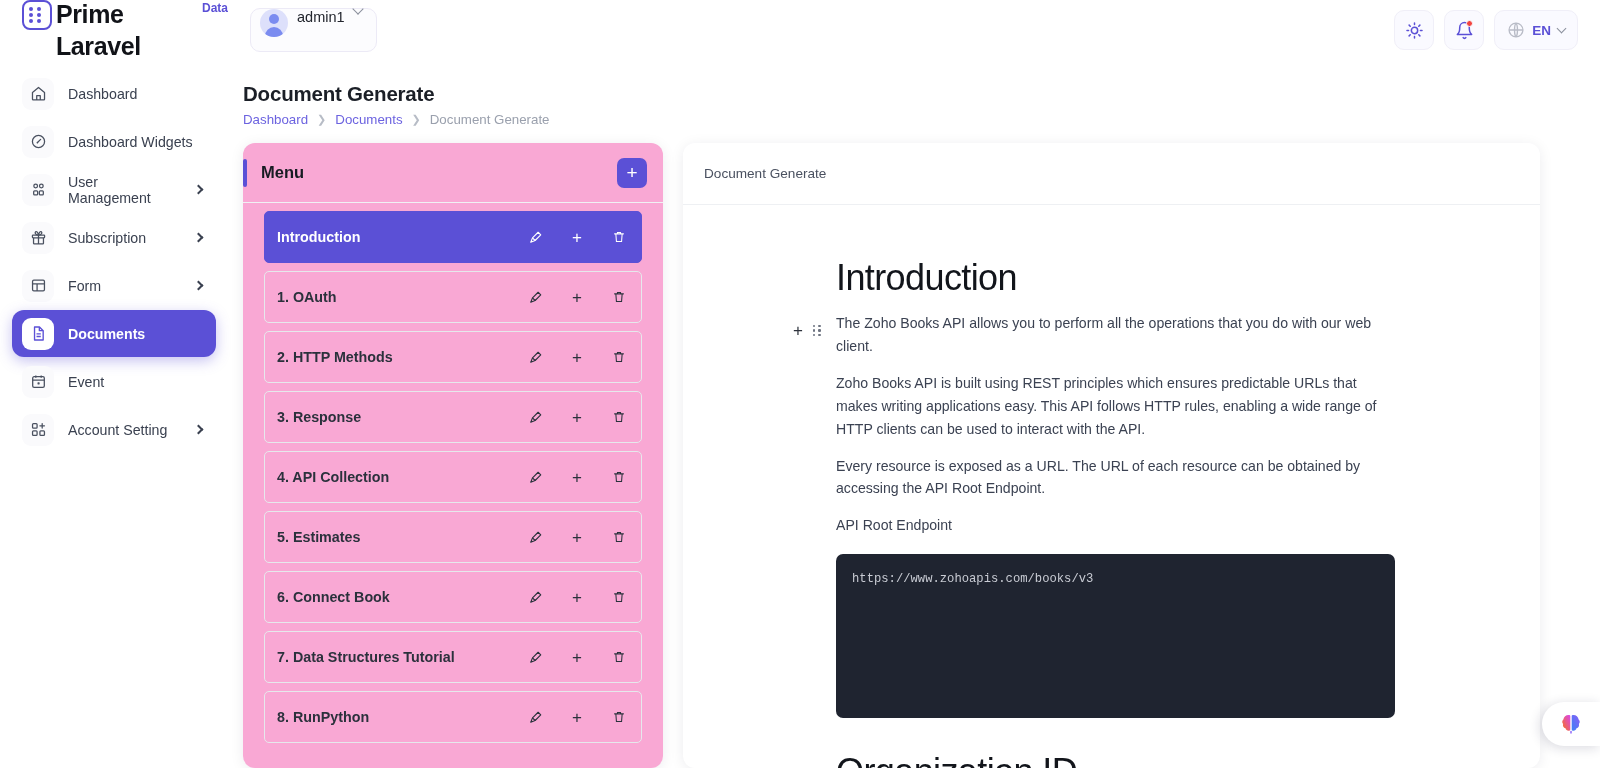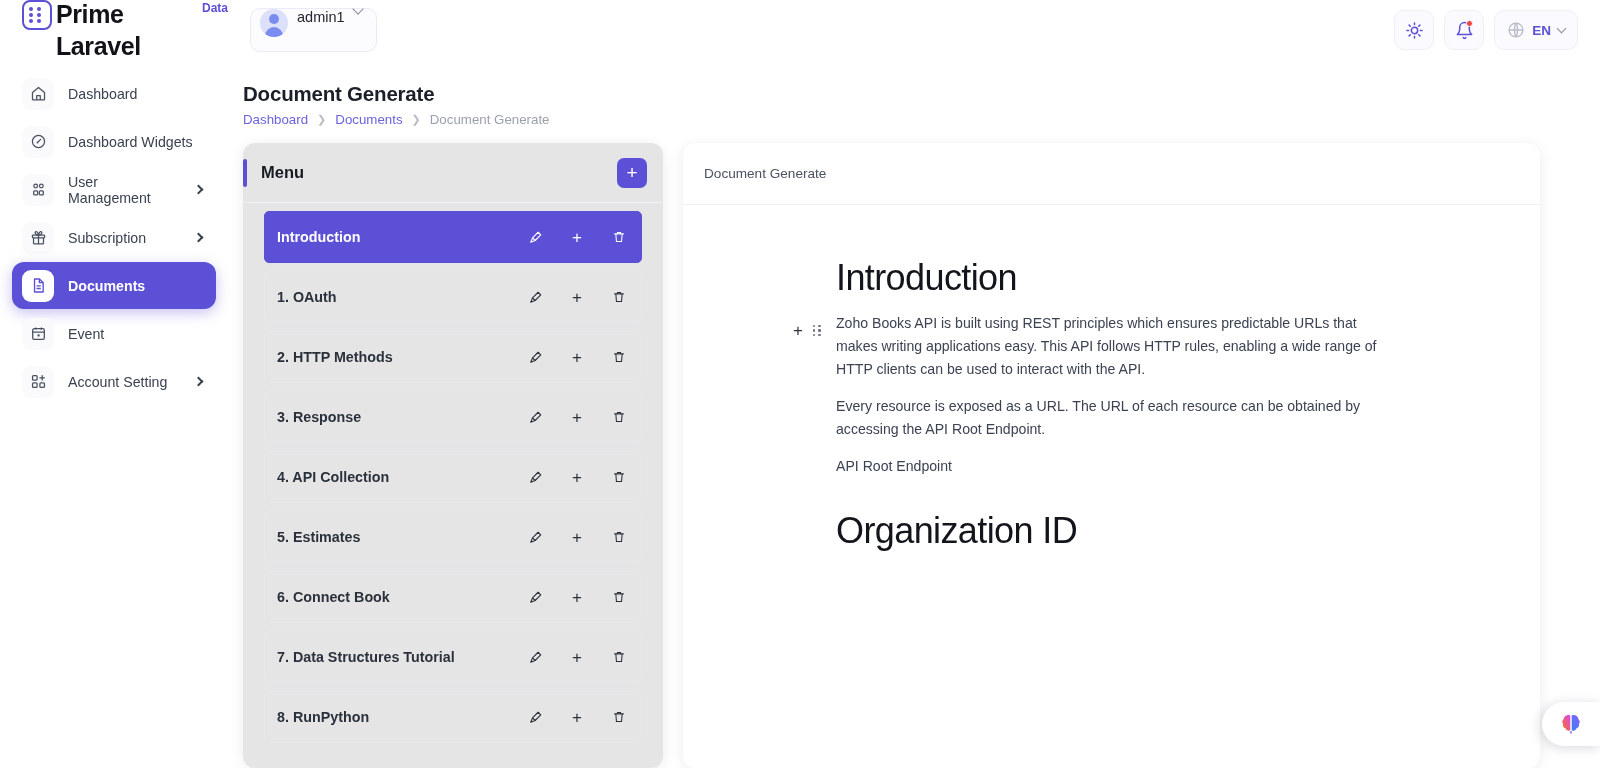--- a/index.html
+++ b/index.html
@@ -92,21 +92,21 @@
   #page-head { position: absolute; left: 243px; top: 82px; }
   #page-title { font-size: 20.5px; font-weight: bold; color: #1b1f27; letter-spacing: -0.2px; }
   #breadcrumb { display: flex; align-items: center; gap: 9px; margin-top: 6px; font-size: 13.3px; }
   .crumb-link { color: #6c63e0; }
   .crumb-cur { color: #9aa0ad; }
   .crumb-sep { color: #b7bcc6; font-size: 11px; }
 
   
   #menu-panel {
     position: absolute; left: 243px; top: 143px; width: 420px; height: 625px;
-    background: #e5e5e5; border-radius: 12px;
+    background: #f9a8d4; border-radius: 12px;
     box-shadow: 0 2px 14px rgba(20,25,45,.08); overflow: hidden;
   }
   #menu-head {
     height: 60px; display: flex; align-items: center; padding: 0 16px 0 0;
     border-bottom: 1px solid #f0f1f4; position: relative;
   }
   #menu-accent { position: absolute; left: 0; top: 16px; width: 4px; height: 28px; background: #5b50d6; border-radius: 2px; }
   #menu-title { font-size: 16.5px; font-weight: bold; color: #171b22; margin-left: 18px; }
   #menu-add-btn {
     margin-left: auto; width: 30px; height: 30px; border-radius: 7px; background: #5b50d6;
@@ -252,20 +252,30 @@
       <svg width="17" height="17" viewBox="0 0 24 24" fill="none" stroke="#4a5160" stroke-width="1.8">
         <rect x="3.4" y="8.6" width="17.2" height="3.8" rx="1"></rect>
         <path d="M5 12.4V20a1 1 0 0 0 1 1h12a1 1 0 0 0 1-1v-7.6M12 8.6V21"></path>
         <path d="M12 8.6S11 3.2 8.4 3.8C6.4 4.3 7 8.6 12 8.6zM12 8.6s1-5.4 3.6-4.8c2 .5 1.4 4.8-3.6 4.8z"></path>
       </svg>
     </span>
     <span class="nav-label">Subscription</span>
     <span class="nav-chev"></span>
   </div>
 
+  <div class="nav-item">
+    <span class="nav-icon">
+      <svg width="17" height="17" viewBox="0 0 24 24" fill="none" stroke="#4a5160" stroke-width="1.8">
+        <rect x="3.6" y="4.4" width="16.8" height="15.2" rx="1.8"></rect>
+        <path d="M3.6 9.6h16.8M10 9.6V19.6"></path>
+      </svg>
+    </span>
+    <span class="nav-label">Form</span>
+    <span class="nav-chev"></span>
+  </div>
 
 
 
   <div class="nav-item active">
     <span class="nav-icon">
       <svg width="17" height="17" viewBox="0 0 24 24" fill="none" stroke="#5b50d6" stroke-width="1.9" stroke-linejoin="round">
         <path d="M6.4 2.8h7L18.6 8v13.2H6.4z"></path>
         <path d="M13.2 2.8V8h5.4M9.2 12.6h6M9.2 16.2h6"></path>
       </svg>
     </span>
@@ -500,24 +510,28 @@
           <i></i>
           <i></i>
           <i></i>
           <i></i>
       </span>
     </div>
 
     <div id="doc-content">
       <h1 id="doc-h1">Introduction</h1>
 
+      <p class="doc-p">The Zoho Books API allows you to perform all the operations that you do with our web client.</p>
       <p class="doc-p">Zoho Books API is built using REST principles which ensures predictable URLs that makes writing applications easy. This API follows HTTP rules, enabling a wide range of HTTP clients can be used to interact with the API.</p>
       <p class="doc-p">Every resource is exposed as a URL. The URL of each resource can be obtained by accessing the API Root Endpoint.</p>
       <p class="doc-p">API Root Endpoint</p>
 
+      <div id="code-block">
+        <span id="code-text">https://www.zohoapis.com/books/v3</span>
+      </div>
 
       <h2 id="doc-h2">Organization ID</h2>
 
     </div>
 
   </div>
 </div>
 
 <div id="ai-fab">
   <svg width="24" height="24" viewBox="0 0 24 24">

